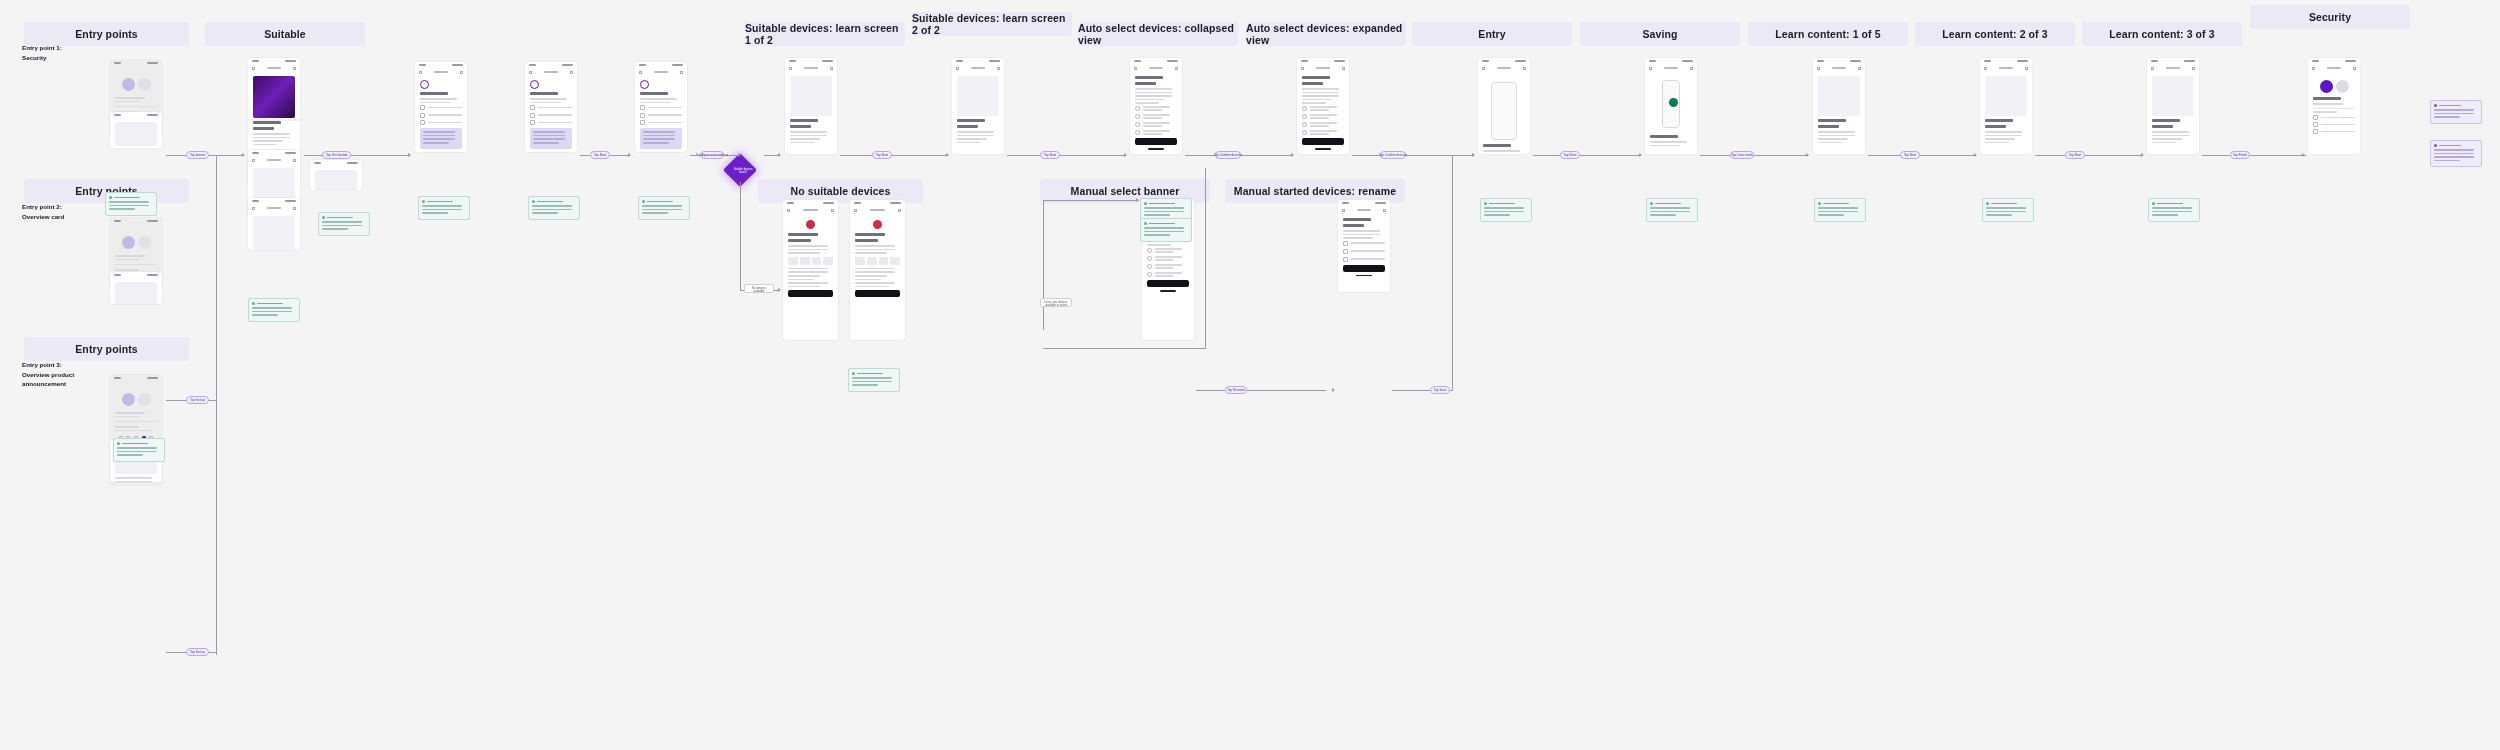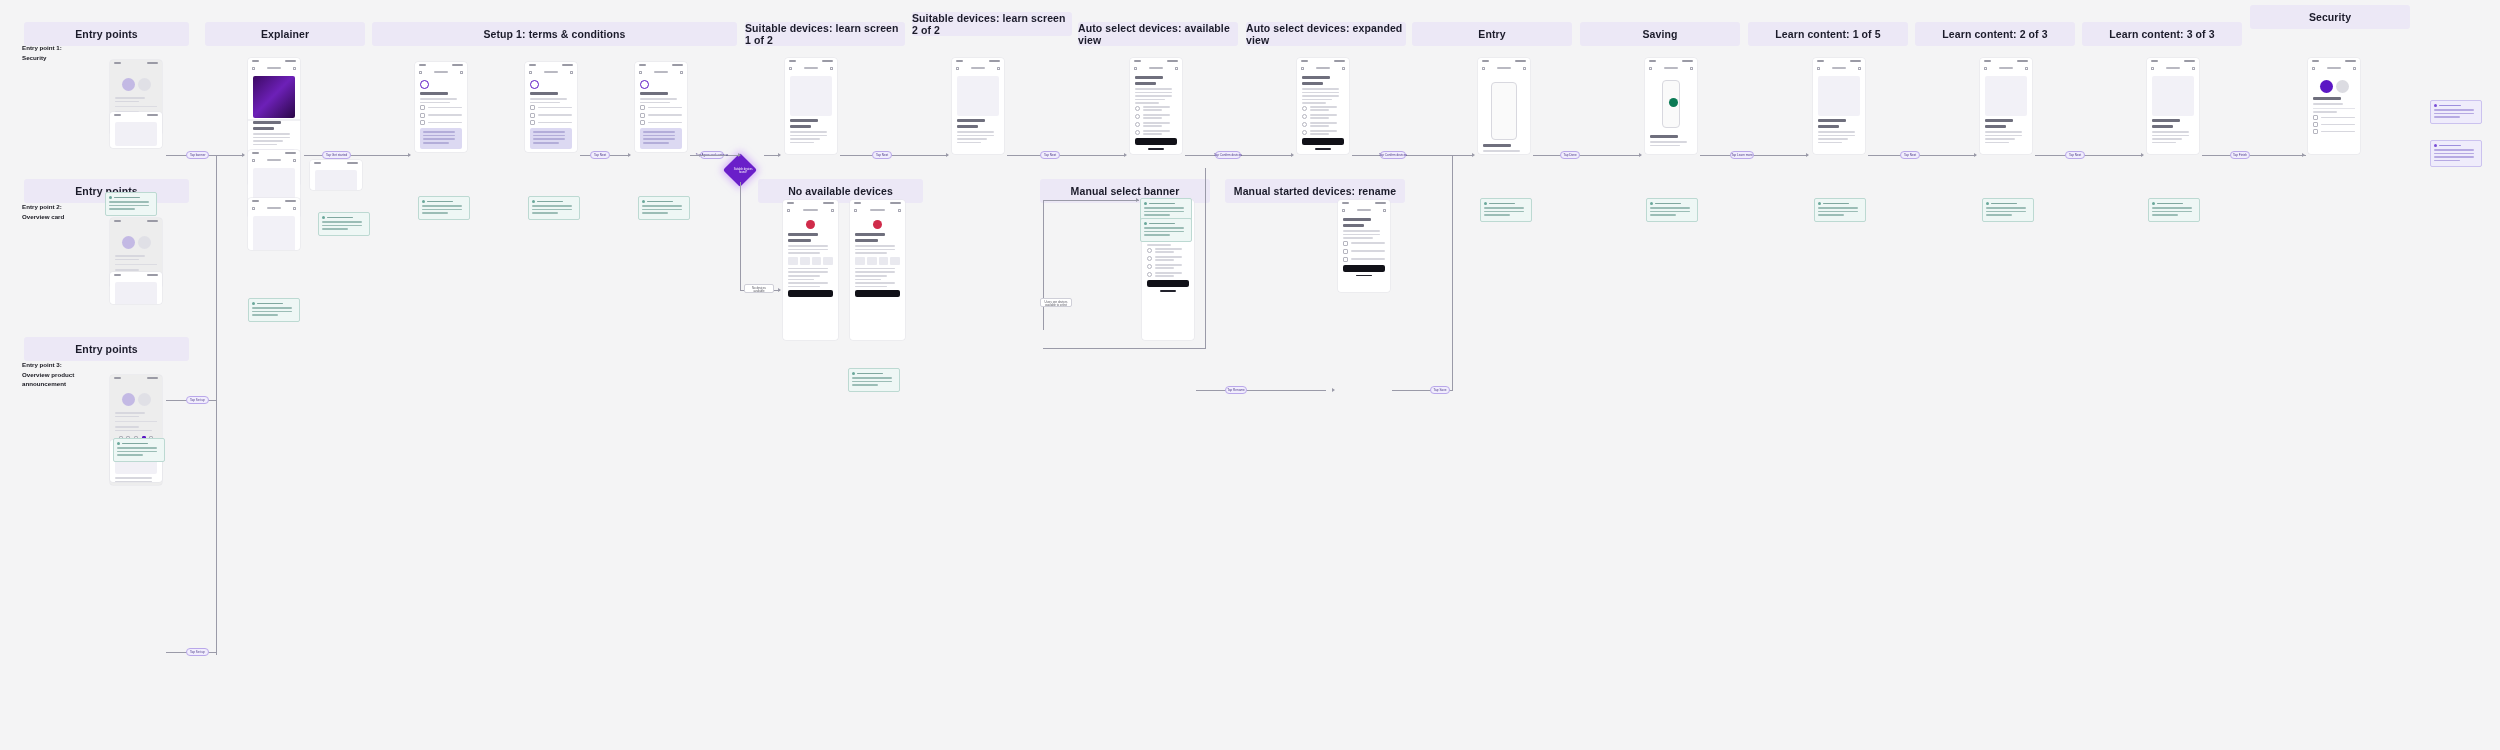--- a/index.html
+++ b/index.html
@@ -118,34 +118,33 @@
   .diamond span{
     display:block;transform:rotate(-45deg);color:#fff;font-size:2.6px;
     text-align:center;line-height:1.2;padding-top:9px;
   }
 </style>
 </head>
 <body>
 
 <div id="board">
     <div class="sec" style="left:24px;top:22px;width:165px;">Entry points</div>
-    <div class="sec" style="left:205px;top:22px;width:160px;">Explainer</div>
-    <div class="sec" style="left:372px;top:22px;width:365px;">Setup 1: terms &amp; conditions</div>
+    <div class="sec" style="left:205px;top:22px;width:160px;">Suitable</div>
     <div class="sec" style="left:745px;top:22px;width:160px;">Suitable devices: learn screen 1 of 2</div>
     <div class="sec" style="left:912px;top:12px;width:160px;">Suitable devices: learn screen 2 of 2</div>
-    <div class="sec" style="left:1078px;top:22px;width:160px;">Auto select devices: available view</div>
+    <div class="sec" style="left:1078px;top:22px;width:160px;">Auto select devices: collapsed view</div>
     <div class="sec" style="left:1246px;top:22px;width:160px;">Auto select devices: expanded view</div>
     <div class="sec" style="left:1412px;top:22px;width:160px;">Entry</div>
     <div class="sec" style="left:1580px;top:22px;width:160px;">Saving</div>
     <div class="sec" style="left:1748px;top:22px;width:160px;">Learn content: 1 of 5</div>
     <div class="sec" style="left:1915px;top:22px;width:160px;">Learn content: 2 of 3</div>
     <div class="sec" style="left:2082px;top:22px;width:160px;">Learn content: 3 of 3</div>
     <div class="sec" style="left:2250px;top:5px;width:160px;">Security</div>
     <div class="sec" style="left:24px;top:179px;width:165px;">Entry points</div>
-    <div class="sec" style="left:758px;top:179px;width:165px;">No available devices</div>
+    <div class="sec" style="left:758px;top:179px;width:165px;">No suitable devices</div>
     <div class="sec" style="left:1040px;top:179px;width:170px;">Manual select banner</div>
     <div class="sec" style="left:1225px;top:179px;width:180px;">Manual started devices: rename</div>
     <div class="sec" style="left:24px;top:337px;width:165px;">Entry points</div>
     <div class="rowlabel" style="left:22px;top:43px;">Entry point 1:
 Security</div>
     <div class="rowlabel" style="left:22px;top:202px;">Entry point 2:
 Overview card</div>
     <div class="rowlabel" style="left:22px;top:360px;">Entry point 3:
 Overview product
 announcement</div>

